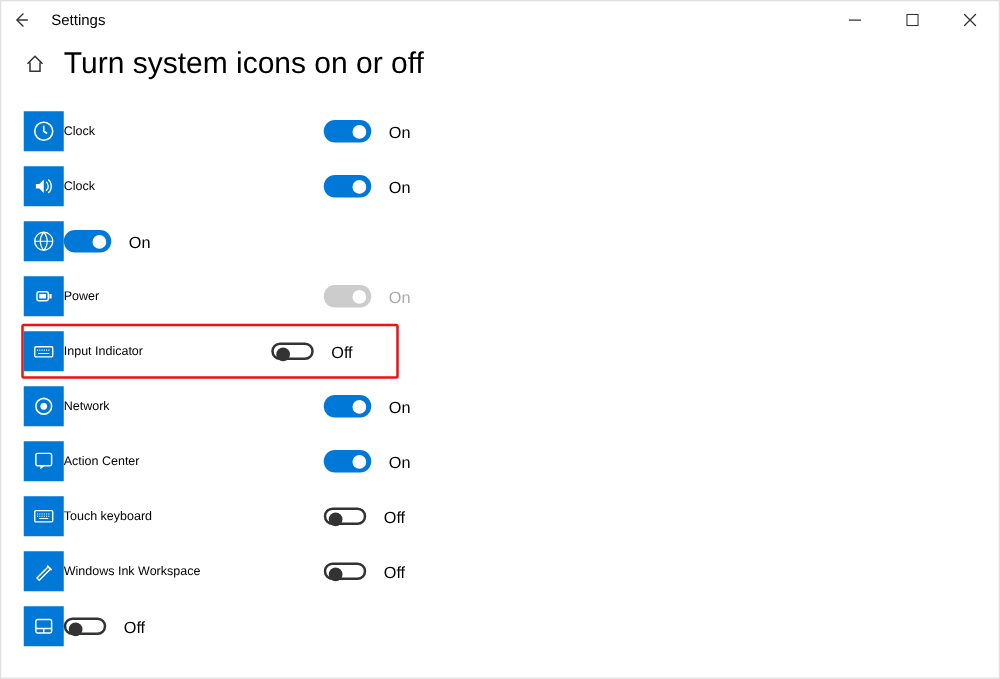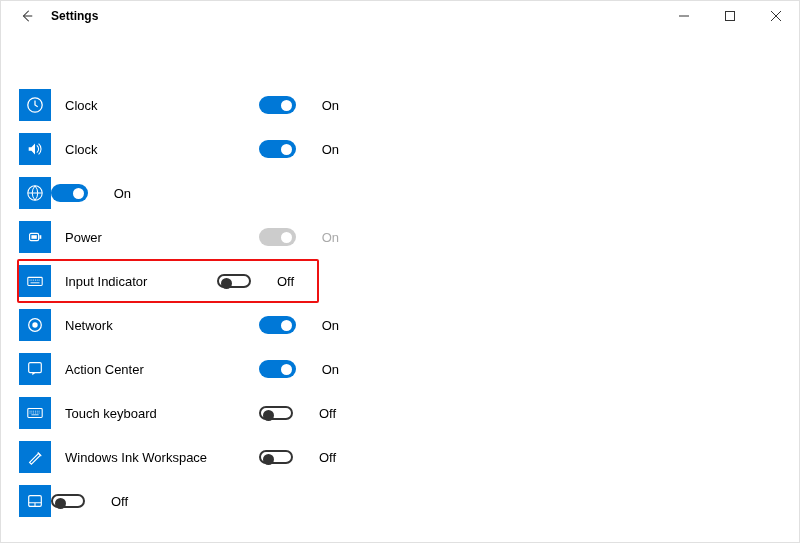--- a/index.html
+++ b/index.html
@@ -1,32 +1,32 @@
 <!DOCTYPE html>
 <html><head>
 <meta charset="utf-8">
 <style>
   * { box-sizing: border-box; font-family: "Segoe UI", Tahoma, sans-serif; }
   body { margin: 0; background: #fff; width: 800px; height: 543px; overflow: hidden; color: #000; }
   .window { width: 800px; height: 543px; position: relative; border: 1px solid #e0e0e0; }
-  .titlebar { height: 30px; display: flex; align-items: center; padding-left: 14px; font-weight: bold; }
+  .titlebar { height: 30px; display: flex; align-items: center; padding-left: 4px; }
   .title-back { width: 24px; display:flex; align-items:center; justify-content:center; }
   .title-label { font-size: 12px; padding-left: 12px; }
   .win-controls { position: absolute; top: 0; right: 0; display: flex; }
   .win-btn { width: 46px; height: 30px; display:flex; align-items:center; justify-content:center; font-size:12px; }
   .header { display:flex; align-items:center; padding: 6px 18px 12px 18px; }
   .home-icon { width: 18px; display:flex; align-items:center; justify-content:center;}
   .page-title { font-size: 24px; font-weight: 300; margin-left: 14px; }
   .content { position:absolute; top:78px; bottom:6px; left:0; right:8px; overflow-y:auto; padding: 4px 0 6px 18px;}
   .content::-webkit-scrollbar { width: 4px; }
   .content::-webkit-scrollbar-thumb { background:#bbb; }
   .row { display:flex; align-items:center; height: 44px; width: 320px;}
   .icon-box { width:32px; height:32px; background:#0078d7; display:flex; align-items:center; justify-content:center; color:#fff; flex:0 0 32px;}
-  .row-label { font-size: 13px; margin-left: 14px; flex: 1 1 auto; }
-  .toggle-wrap { display:flex; align-items:center; gap:26px; width: 80px;}
+  .row-label { font-size: 10px; flex: 1 1 auto; }
+  .toggle-wrap { display:flex; align-items:center; gap:14px; width: 80px;}
   .toggle { width:38px; height:18px; border-radius:9px; position:relative; }
   .knob { width:11px; height:11px; border-radius:50%; position:absolute; top:3.5px;}
   .toggle.on { background:#0078d7; }
   .toggle.on .knob { background:#fff; right:4px; }
   .toggle.off { background:#fff; border:2px solid #333; width:34px; height:14px;}
   .toggle.off .knob { background:#333; left:2px; top:1.5px;}
   .toggle.disabled { background:#ccc; }
   .toggle.disabled .knob { background:#fff; right:4px; }
   .state-label { font-size: 13px; }
   .state-label.disabled { color:#aaa; }
@@ -58,20 +58,28 @@
           </svg>
         </div>
       <div class="win-btn">
           <svg width="10" height="10">
             <path d="M0 0 L10 10 M10 0 L0 10" stroke="#333" stroke-width="1"></path>
           </svg>
         </div>
     </div>
   </div>
 
+  <div class="header">
+    <div class="home-icon">
+      <svg width="16" height="16" viewBox="0 0 16 16">
+          <path d="M2 8 L8 2 L14 8 M4 7 V14 H12 V7" stroke="#333" stroke-width="1.2" fill="none"></path>
+        </svg>
+    </div>
+    <div class="page-title">Turn system icons on or off</div>
+  </div>
 
   <div class="content" id="content">
       <div class="row">
         <div class="icon-box">
           <svg width="18" height="18" viewBox="0 0 20 20">
             <circle cx="10" cy="10" r="8" stroke="#fff" fill="none" stroke-width="1.4"></circle>
             <path d="M10 5 V10 L13 12" stroke="#fff" fill="none" stroke-width="1.4"></path>
           </svg>
         </div>
         <div class="row-label">Clock</div>

